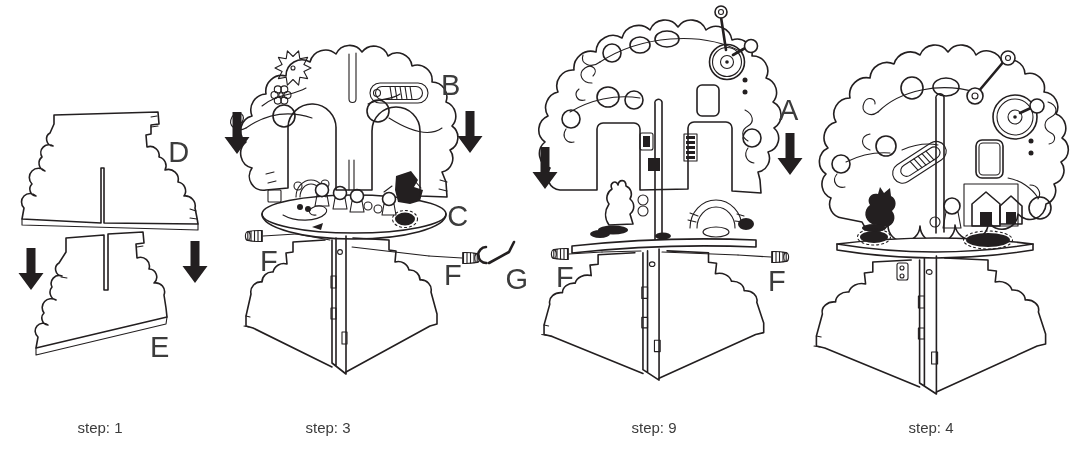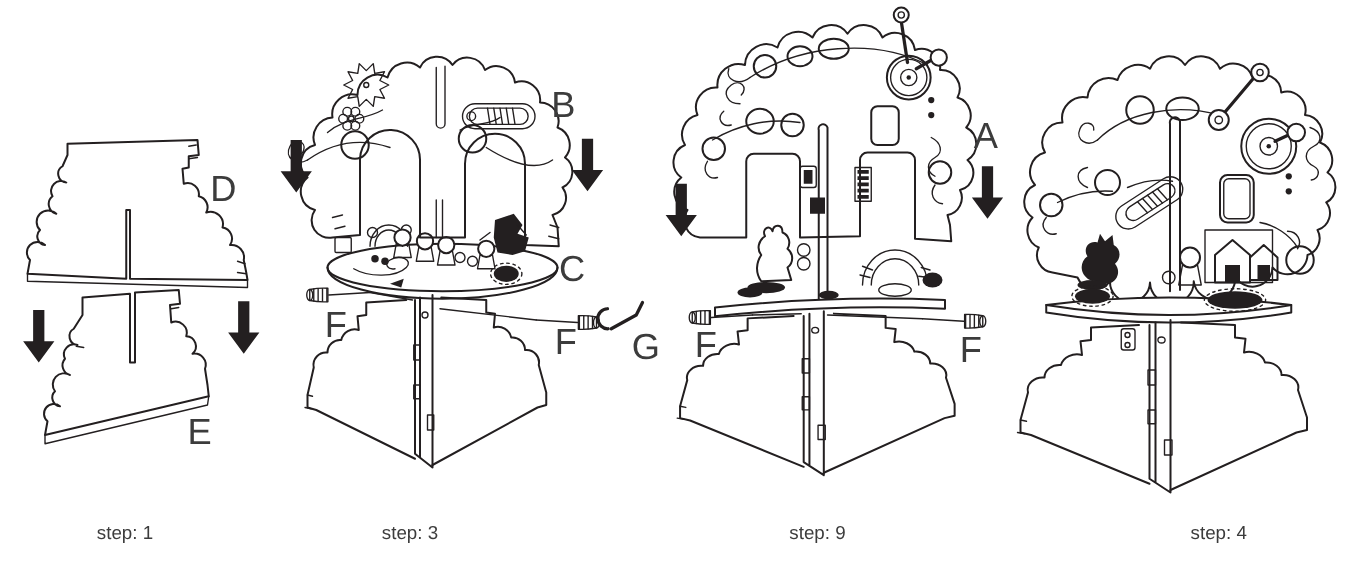--- a/index.html
+++ b/index.html
@@ -332,15 +332,15 @@
 <span class="part-label" style="left:269px;top:261px">F</span>
 <span class="part-label" style="left:453px;top:275px">F</span>
 <span class="part-label" style="left:517px;top:279px">G</span>
 <span class="part-label" style="left:789px;top:110px">A</span>
 <span class="part-label" style="left:565px;top:277px">F</span>
 <span class="part-label" style="left:777px;top:281px">F</span>
 
 <div class="caption" style="left:100px;top:427px">step: 1</div>
 <div class="caption" style="left:328px;top:427px">step: 3</div>
 <div class="caption" style="left:654px;top:427px">step: 9</div>
-<div class="caption" style="left:975px;top:427px">step: 4</div>
+<div class="caption" style="left:931px;top:427px">step: 4</div>
 
 </div>
 
 </body></html>

